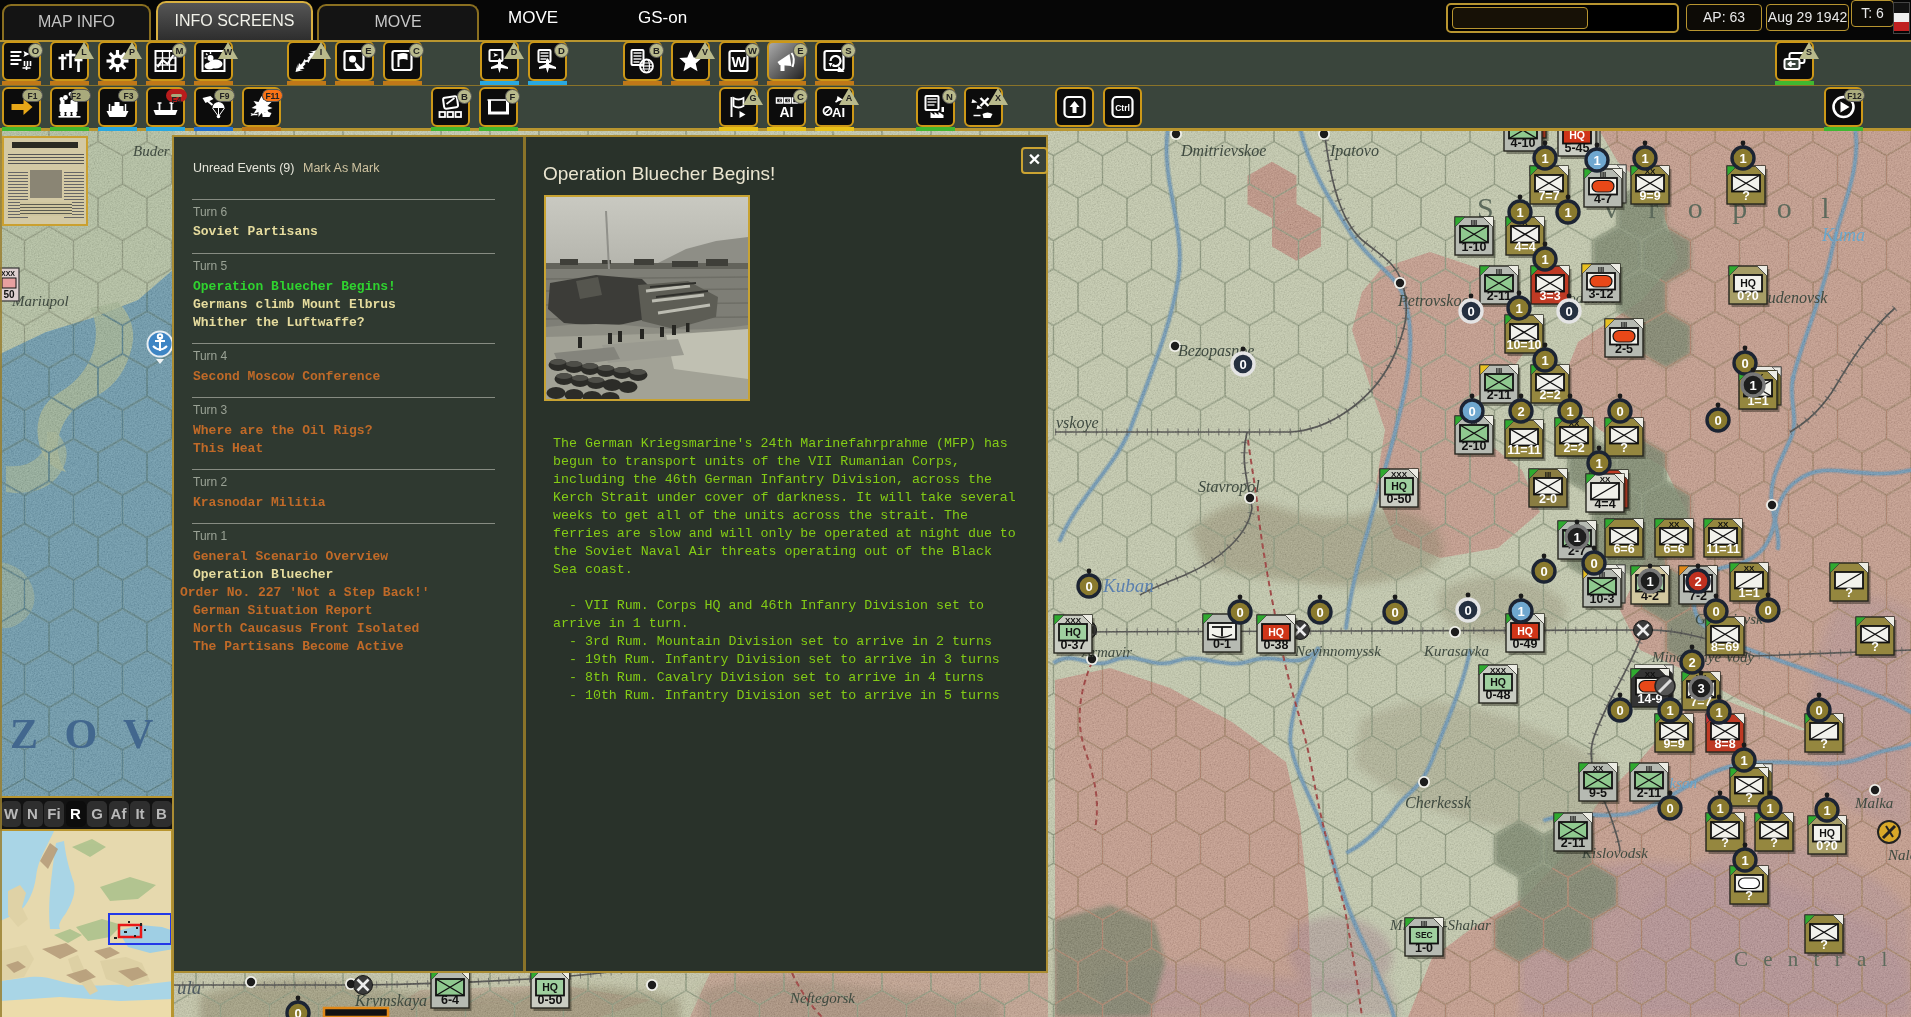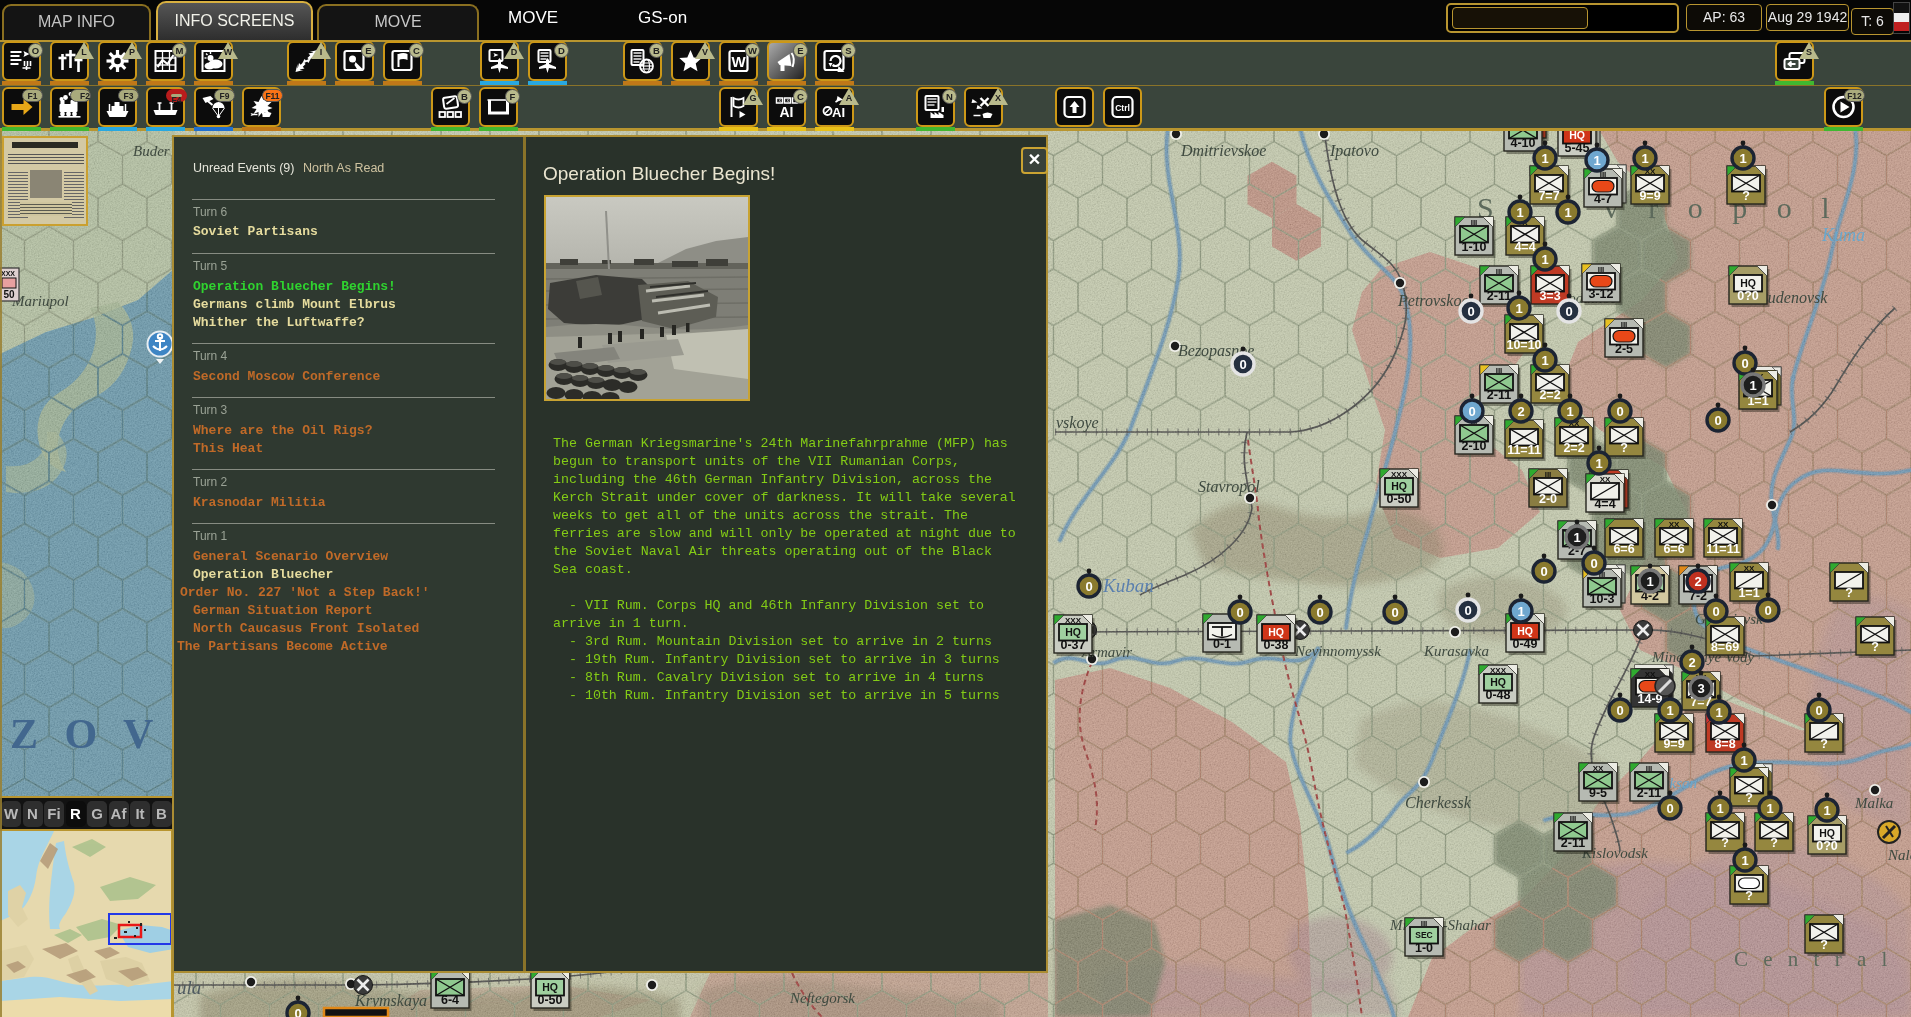--- a/index.html
+++ b/index.html
@@ -1128,21 +1128,21 @@
           <rect x="144" y="98" width="2" height="2"></rect>
         </g>
       </svg></div>
     <div style="position:absolute;left:0;top:128px;width:2px;height:889px;background:#9a8030;opacity:0.85"></div>
     <div style="position:absolute;left:171px;top:831px;width:3px;height:186px;background:#b8952f"></div>
 <div style="position:absolute;left:172px;top:135px;width:876px;height:838px;background:#2c362d;border:2px solid #ab8d33;box-sizing:border-box;box-shadow:0 0 0 1px #111 inset">
       <div style="position:absolute;left:0;top:0;width:349px;height:834px;background:#2f3930"></div>
       <div style="position:absolute;left:349px;top:0;width:3px;height:834px;background:#8a7329"></div>
       <div style="position:absolute;left:352px;top:0;width:520px;height:834px;background:#29322a"></div>
       <div style="position:absolute;left:19px;top:24px;font:12.5px 'Liberation Sans',sans-serif;color:#e5e5da">Unread Events (9)</div>
-      <div style="position:absolute;left:129px;top:24px;font:12.5px 'Liberation Sans',sans-serif;color:#cfc3a0">North As Read</div>
+      <div style="position:absolute;left:129px;top:24px;font:12.5px 'Liberation Sans',sans-serif;color:#cfc3a0">Mark As Mark</div>
       <div style="position:absolute;left:18px;top:62px;width:303px;height:1px;background:#878c82"></div>
       <div style="position:absolute;left:18px;top:116px;width:303px;height:1px;background:#878c82"></div>
       <div style="position:absolute;left:18px;top:206px;width:303px;height:1px;background:#878c82"></div>
       <div style="position:absolute;left:18px;top:260px;width:303px;height:1px;background:#878c82"></div>
       <div style="position:absolute;left:18px;top:332px;width:303px;height:1px;background:#878c82"></div>
       <div style="position:absolute;left:18px;top:386px;width:303px;height:1px;background:#878c82"></div>
       <div style="position:absolute;left:19px;top:68px;font:12px 'Liberation Sans',sans-serif;color:#9aa295">Turn 6</div>
       <div style="position:absolute;left:19px;top:122px;font:12px 'Liberation Sans',sans-serif;color:#9aa295">Turn 5</div>
       <div style="position:absolute;left:19px;top:212px;font:12px 'Liberation Sans',sans-serif;color:#9aa295">Turn 4</div>
       <div style="position:absolute;left:19px;top:266px;font:12px 'Liberation Sans',sans-serif;color:#9aa295">Turn 3</div>
@@ -1154,21 +1154,21 @@
       <div style="position:absolute;left:19px;top:178px;font:bold 13px 'Liberation Mono',monospace;color:#e6dc9e;white-space:pre">Whither the Luftwaffe?</div>
       <div style="position:absolute;left:19px;top:232px;font:bold 13px 'Liberation Mono',monospace;color:#c06a28;white-space:pre">Second Moscow Conference</div>
       <div style="position:absolute;left:19px;top:286px;font:bold 13px 'Liberation Mono',monospace;color:#c06a28;white-space:pre">Where are the Oil Rigs?</div>
       <div style="position:absolute;left:19px;top:304px;font:bold 13px 'Liberation Mono',monospace;color:#c06a28;white-space:pre">This Heat</div>
       <div style="position:absolute;left:19px;top:358px;font:bold 13px 'Liberation Mono',monospace;color:#c06a28;white-space:pre">Krasnodar Militia</div>
       <div style="position:absolute;left:19px;top:412px;font:bold 13px 'Liberation Mono',monospace;color:#c06a28;white-space:pre">General Scenario Overview</div>
       <div style="position:absolute;left:19px;top:430px;font:bold 13px 'Liberation Mono',monospace;color:#e6dc9e;white-space:pre">Operation Bluecher</div>
       <div style="position:absolute;left:6px;top:448px;font:bold 13px 'Liberation Mono',monospace;color:#c06a28;white-space:pre">Order No. 227 'Not a Step Back!'</div>
       <div style="position:absolute;left:19px;top:466px;font:bold 13px 'Liberation Mono',monospace;color:#c06a28;white-space:pre">German Situation Report</div>
       <div style="position:absolute;left:19px;top:484px;font:bold 13px 'Liberation Mono',monospace;color:#c06a28;white-space:pre">North Caucasus Front Isolated</div>
-      <div style="position:absolute;left:3px;top:502px;font:bold 13px 'Liberation Mono',monospace;color:#c06a28;white-space:pre">The Partisans Become Active</div>
+      <div style="position:absolute;left:19px;top:502px;font:bold 13px 'Liberation Mono',monospace;color:#c06a28;white-space:pre">The Partisans Become Active</div>
       <div style="position:absolute;left:369px;top:26px;font:19px 'Liberation Sans',sans-serif;color:#eae5d0">Operation Bluecher Begins!</div>
       <div style="position:absolute;left:847px;top:10px;width:23px;height:23px;border:2px solid #caa332;border-radius:4px;background:#39413a;color:#fff;font:bold 16px 'Liberation Sans',sans-serif;text-align:center;line-height:21px">✕</div>
       <div style="position:absolute;left:370px;top:58px;width:202px;height:202px;border:2px solid #c8a332"><svg width="202" height="202" viewBox="0 0 202 202">
           <defs>
             <linearGradient id="sky" x1="0" y1="0" x2="0" y2="1">
               <stop offset="0" stop-color="#c9c9c1"></stop>
               <stop offset="1" stop-color="#b4b4ac"></stop>
             </linearGradient>
           </defs>
           <rect width="202" height="72" fill="url(#sky)"></rect>
@@ -1263,21 +1263,21 @@
 <div style="position:absolute;left:0;top:0;width:1911px;height:40px;background:#060606"></div>
     <div style="position:absolute;left:2px;top:4px;width:149px;height:36px;background:#141414;border:2px solid #8a6f20;border-bottom:none;border-radius:9px 9px 0 0;box-sizing:border-box;color:#c3c3c3;font:16px 'Liberation Sans',sans-serif;text-align:center;line-height:32px">MAP INFO</div>
     <div style="position:absolute;left:156px;top:1px;width:157px;height:39px;background:linear-gradient(#555,#2e2e2e);border:2px solid #d8b040;border-bottom:none;border-radius:10px 10px 0 0;box-sizing:border-box;color:#f2f2ea;font:16px 'Liberation Sans',sans-serif;text-align:center;line-height:35px">INFO SCREENS</div>
     <div style="position:absolute;left:317px;top:4px;width:162px;height:36px;background:#141414;border:2px solid #8a6f20;border-bottom:none;border-radius:9px 9px 0 0;box-sizing:border-box;color:#c8c8c8;font:16px 'Liberation Sans',sans-serif;text-align:center;line-height:32px">MOVE</div>
     <div style="position:absolute;left:508px;top:8px;color:#fff;font:17px 'Liberation Sans',sans-serif">MOVE</div>
     <div style="position:absolute;left:638px;top:8px;color:#fff;font:17px 'Liberation Sans',sans-serif">GS-on</div>
     <div style="position:absolute;left:1446px;top:3px;width:233px;height:30px;background:#000;border:2px solid #b89530;border-radius:5px;box-sizing:border-box"></div>
     <div style="position:absolute;left:1452px;top:7px;width:136px;height:22px;background:#171106;border:1px solid #b89530;border-radius:4px;box-sizing:border-box"></div>
     <div style="position:absolute;left:1686px;top:4px;width:76px;height:27px;background:#0d0b06;border:1.5px solid #b89530;border-radius:4px;box-sizing:border-box;color:#e8e8e8;font:14px 'Liberation Sans',sans-serif;text-align:center;line-height:24px;white-space:nowrap">AP: 63</div>
     <div style="position:absolute;left:1766px;top:4px;width:83px;height:27px;background:#0d0b06;border:1.5px solid #b89530;border-radius:4px;box-sizing:border-box;color:#e8e8e8;font:14px 'Liberation Sans',sans-serif;text-align:center;line-height:24px;white-space:nowrap">Aug 29 1942</div>
-    <div style="position:absolute;left:1851px;top:8px;width:43px;height:27px;background:#0d0b06;border:1.5px solid #b89530;border-radius:4px;box-sizing:border-box;color:#e8e8e8;font:14px 'Liberation Sans',sans-serif;text-align:center;line-height:24px;white-space:nowrap">T: 6</div>
+    <div style="position:absolute;left:1851px;top:0;width:43px;height:27px;background:#0d0b06;border:1.5px solid #b89530;border-radius:4px;box-sizing:border-box;color:#e8e8e8;font:14px 'Liberation Sans',sans-serif;text-align:center;line-height:24px;white-space:nowrap">T: 6</div>
     <div style="position:absolute;left:1893px;top:2px;width:15px;height:30px;border:1px solid #444">
       <div style="height:10px;background:#111"></div>
       <div style="height:9px;background:#eee"></div>
       <div style="height:9px;background:#c02020"></div>
     </div>
     <div style="position:absolute;left:0;top:40px;width:1911px;height:45px;background:#3a453c;border-top:2px solid #b8952f;box-sizing:border-box"></div>
     <div style="position:absolute;left:0;top:85px;width:1911px;height:46px;background:#3a453c;border-top:1px solid #8a7329;border-bottom:3px solid #b8952f;box-sizing:border-box"></div>
     <div style="position:absolute;left:2px;top:41px;width:39px;height:40px;background:#0c0c0c;border:2px solid #cc9818;border-radius:6px;box-sizing:border-box"><svg width="35" height="36" viewBox="-4.5 -5 35 36">
         <g stroke="#fff" stroke-width="2" fill="none">
           <line x1="2" y1="4" x2="13" y2="4"></line>
@@ -1461,21 +1461,21 @@
           <circle cx="6" cy="20" r="2.4"></circle>
           <circle cx="12" cy="20" r="2.4"></circle>
           <circle cx="18" cy="20" r="2.4"></circle>
           <circle cx="5" cy="5" r="2"></circle>
           <circle cx="9" cy="3.5" r="2.4"></circle>
           <circle cx="14" y="3" r="2"></circle>
           <rect x="2" y="22" width="22" height="1.6"></rect>
         </g>
       </svg></div>
     <div style="position:absolute;left:50px;top:127px;width:39px;height:4px;background:#40b830"></div>
-    <div style="position:absolute;left:70px;top:89px;width:21px;height:13px;background:#a9aa7c;border:1px solid #555;border-radius:7px;font:bold 8.5px 'Liberation Sans',sans-serif;color:#222;text-align:right;line-height:12px;box-sizing:border-box">F2</div>
+    <div style="position:absolute;left:70px;top:89px;width:21px;height:13px;background:#a9aa7c;border:1px solid #555;border-radius:7px;font:bold 8.5px 'Liberation Sans',sans-serif;color:#222;text-align:left;line-height:12px;box-sizing:border-box">F2</div>
     <div style="position:absolute;left:98px;top:87px;width:39px;height:40px;background:#0c0c0c;border:2px solid #cc9818;border-radius:6px;box-sizing:border-box"><svg width="35" height="36" viewBox="-4.5 -5 35 36">
         <g fill="#fff">
           <path d="M2,17 l22,0 -3,6 -16,0z"></path>
           <rect x="7" y="12" width="12" height="5"></rect>
           <rect x="10" y="8" width="5" height="4"></rect>
           <line x1="5" y1="10" x2="5" y2="17" stroke="#fff" stroke-width="1.5"></line>
           <line x1="21" y1="10" x2="21" y2="17" stroke="#fff" stroke-width="1.5"></line>
         </g>
       </svg></div>
     <div style="position:absolute;left:98px;top:127px;width:39px;height:4px;background:#28a8e0"></div>

